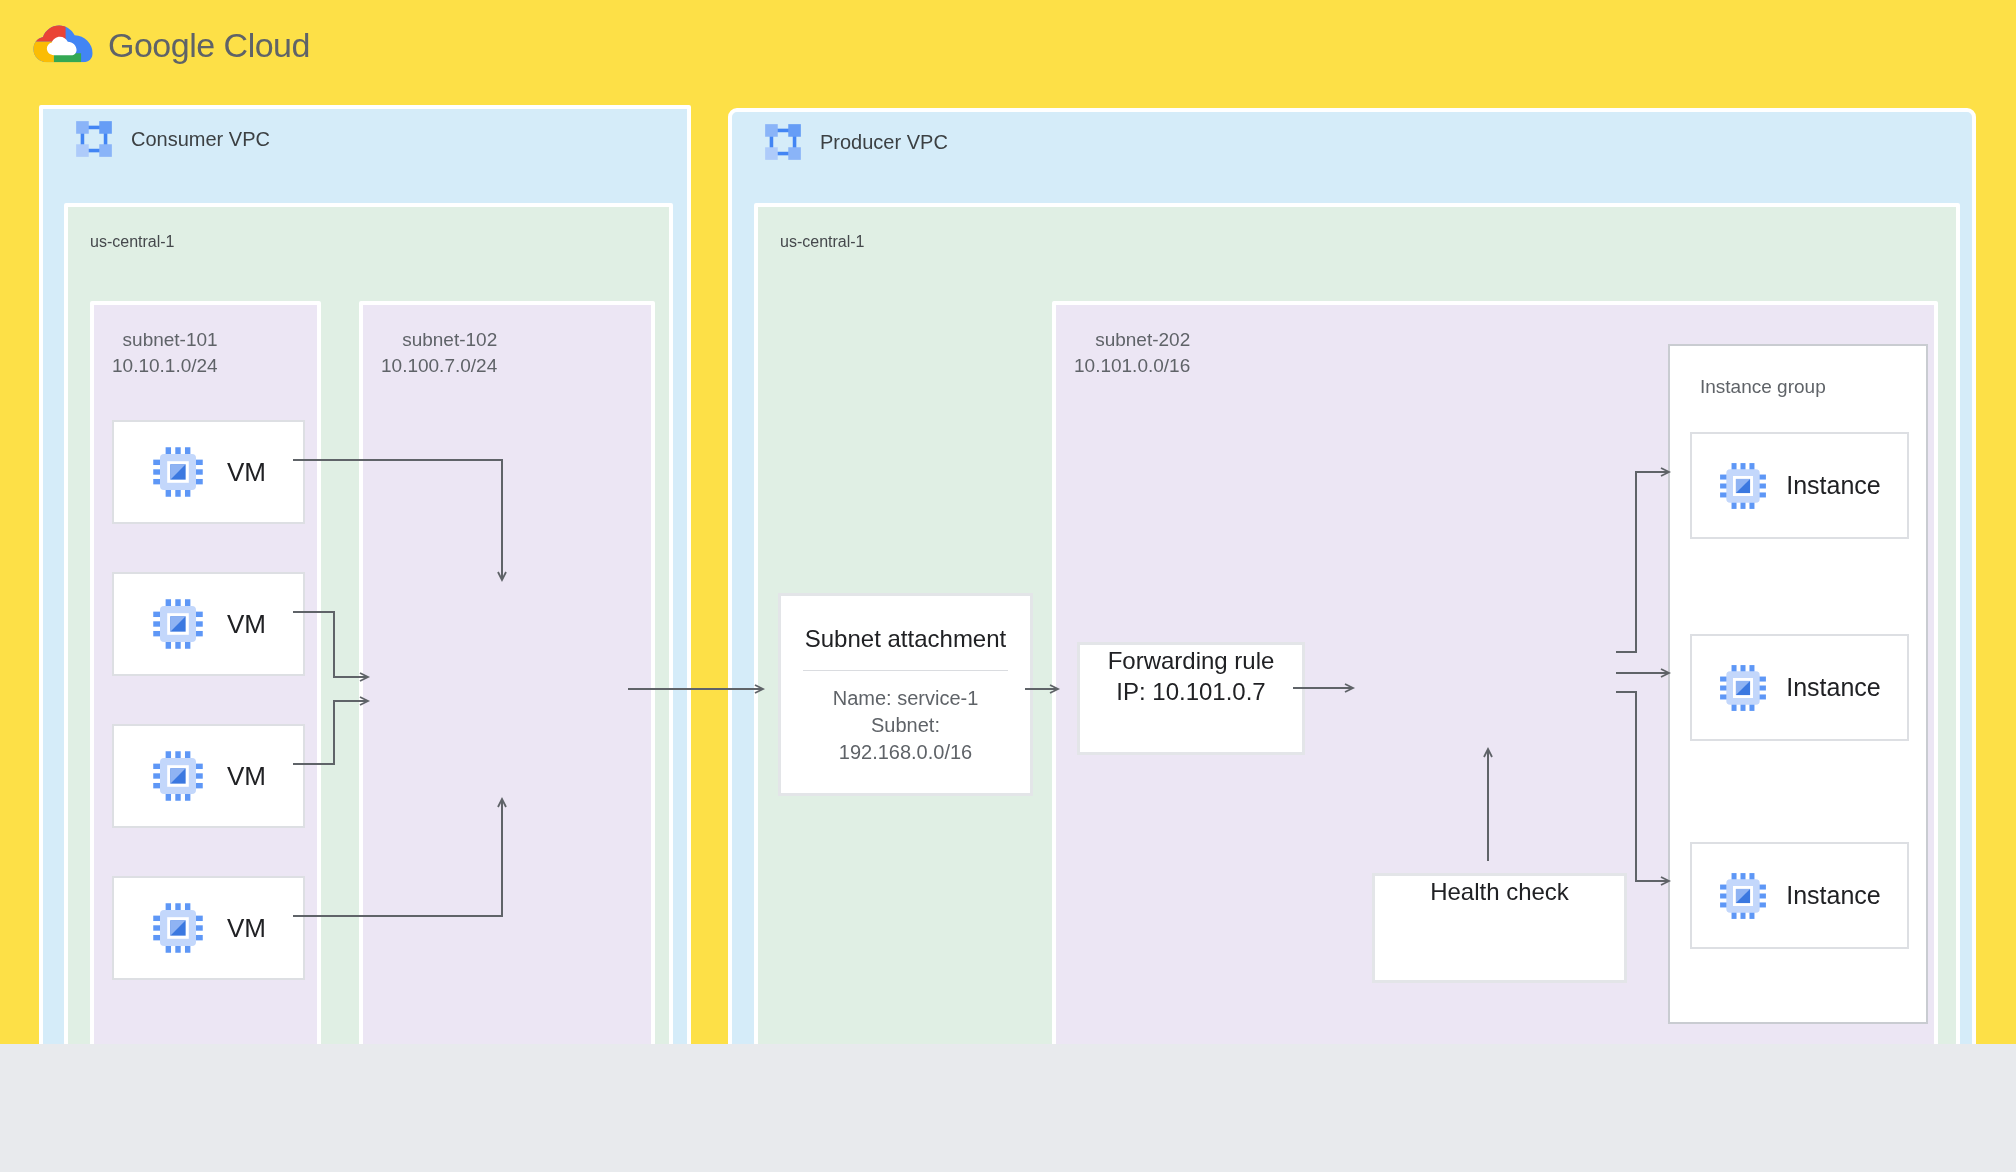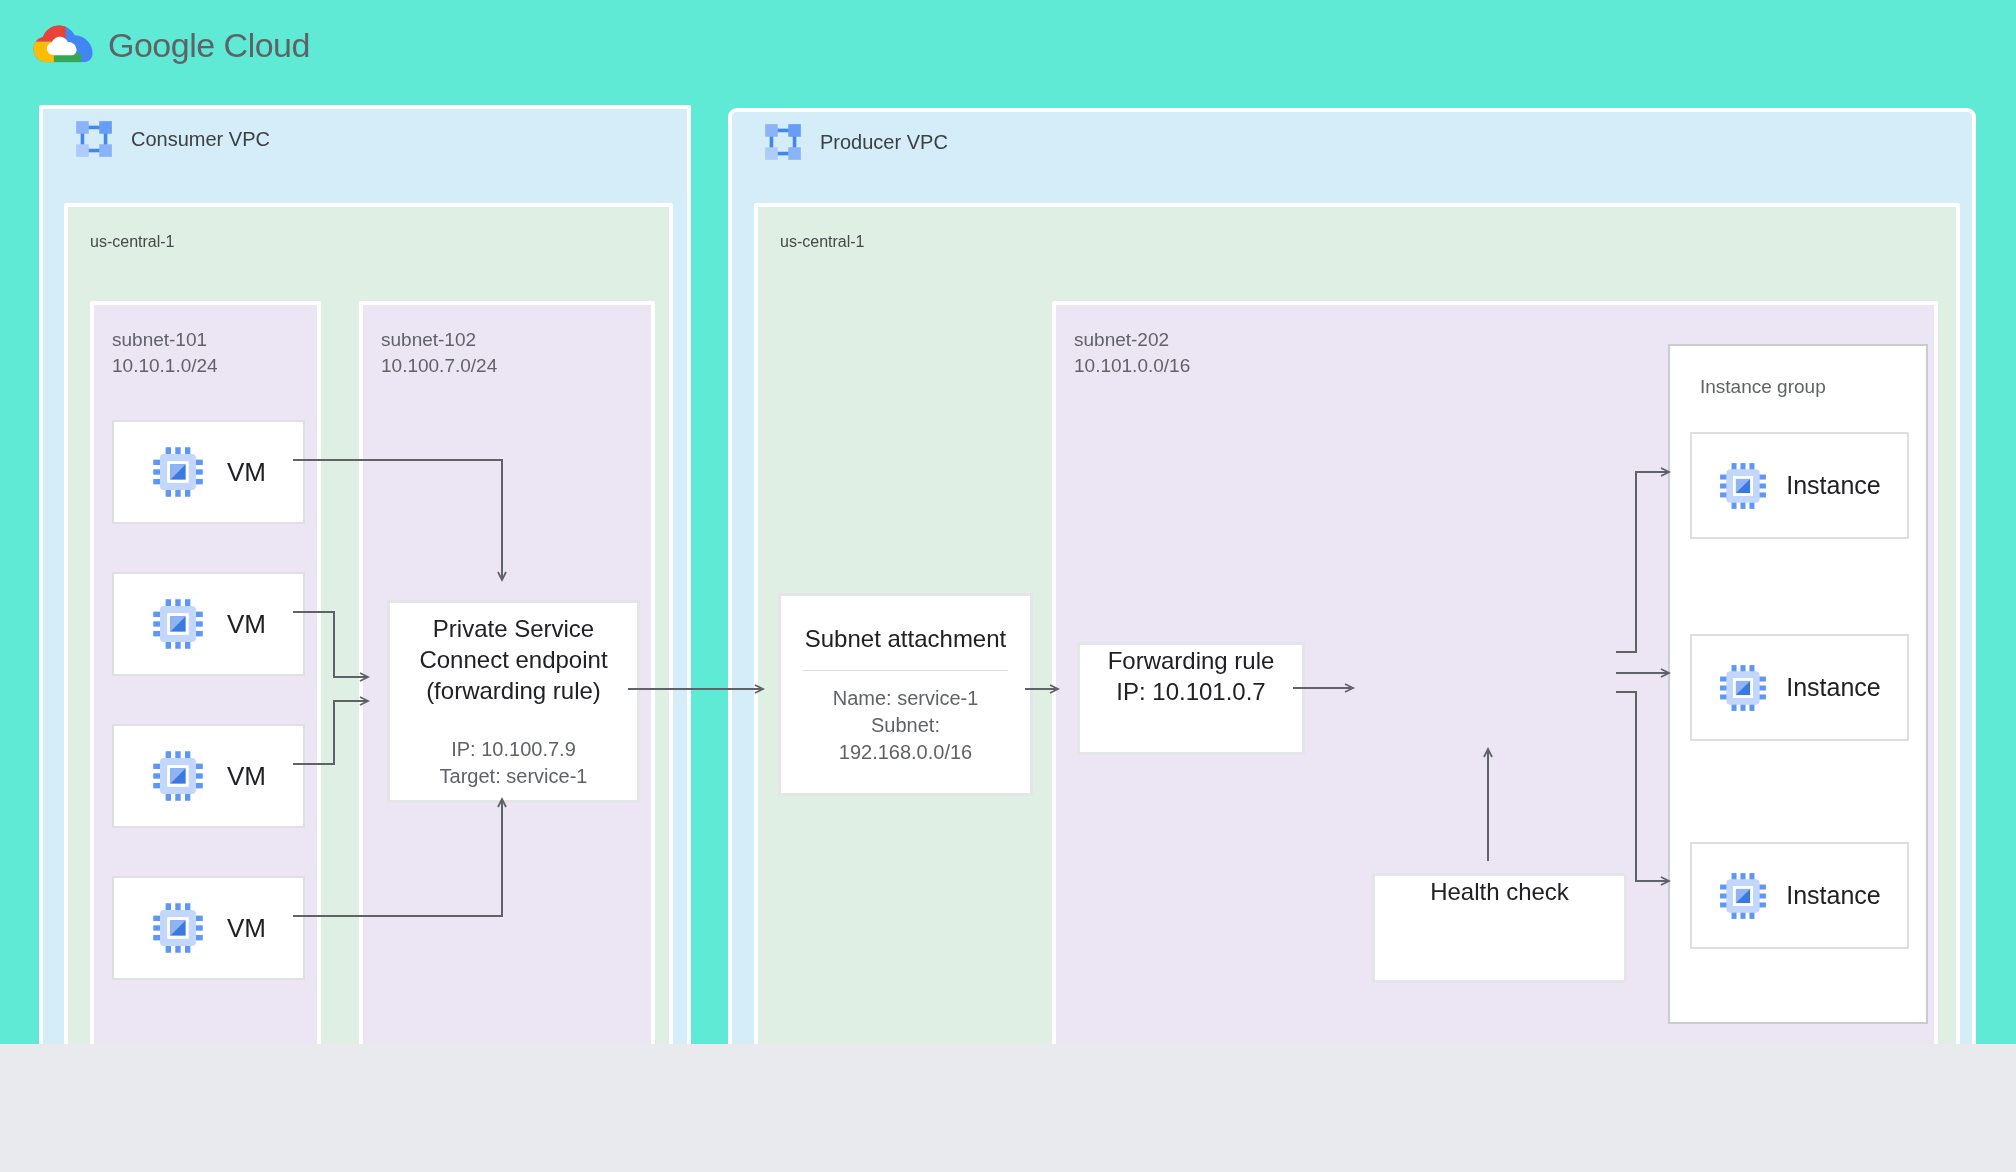--- a/index.html
+++ b/index.html
@@ -1,37 +1,37 @@
 <!DOCTYPE html>
 <html><head>
 <meta charset="utf-8">
 <style>
   * { margin:0; padding:0; box-sizing:border-box; }
   html,body { background:#e8eaed; }
   #canvas {
     position:relative; width:2016px; height:1044px;
-    background:#5eead4; overflow:hidden;
+    background:#fde047; overflow:hidden;
     font-family:"Liberation Sans", sans-serif;
     color:#202124;
   }
   .abs { position:absolute; }
 
   
   #logo { left:32px; top:22px; display:flex; align-items:center; gap:14px; }
   #logo .logo-text { font-size:34px; color:#5f6368; letter-spacing:-0.5px; }
 
   
   .vpc-box    { background:#d5ecf9; border:4px solid #ffffff; border-radius:2px; }
   .region-box { background:#e0efe4; border:4px solid #ffffff; border-radius:2px; }
   .subnet-box { background:#ece6f4; border:4px solid #ffffff; border-radius:2px; }
 
   .vpc-header { position:absolute; left:30px; top:9px; display:flex; align-items:center; gap:16px; }
   .vpc-label  { font-size:20px; color:#3c4043; }
   .zone-label { font-size:16px; color:#45484c; }
-  .subnet-label { font-size:19px; line-height:26px; color:#5f6368; }
+  .subnet-label { font-size:19px; line-height:26px; color:#5f6368;text-align:right; }
 
   
   .node {
     position:absolute; background:#ffffff;
     display:flex; justify-content:center;
   }
   .node.thin-border  { border:2px solid #dddfe3; }
   .node.card-border  { border:3px solid #e3e5e8; }
   .node-row { display:flex; align-items:center; gap:22px; }
   .node-label { font-size:26px; color:#202124; }
@@ -198,26 +198,20 @@
           </div>
         </div>
       </div>
 
       <div class="abs subnet-box" style="left:291px; top:94px; width:296px; height:759px;">
         <div class="abs subnet-label" style="left:18px; top:22px;">
           <div>subnet-102</div>
           <div>10.100.7.0/24</div>
         </div>
 
-        <div class="node card-border detail-card" style="left:24px; top:295px; width:253px; height:203px;">
-          <div class="detail-title">Private Service Connect endpoint (forwarding rule)</div>
-          <div class="detail-divider"></div>
-          <div class="detail-line">IP: 10.100.7.9</div>
-          <div class="detail-line">Target: service-1</div>
-        </div>
       </div>
     </div>
   </div>
 
   <div class="abs vpc-box" style="left:728px; top:108px; width:1248px; height:1026px;border-radius:9px;">
 
     <div class="vpc-header">
       <svg width="42" height="42" viewBox="0 0 40 40">
         <rect x="9" y="9" width="22" height="22" fill="none" stroke="#4285f4" stroke-width="3.4"></rect>
         <rect x="3" y="3" width="12" height="12" fill="#8ab4f8"></rect>

